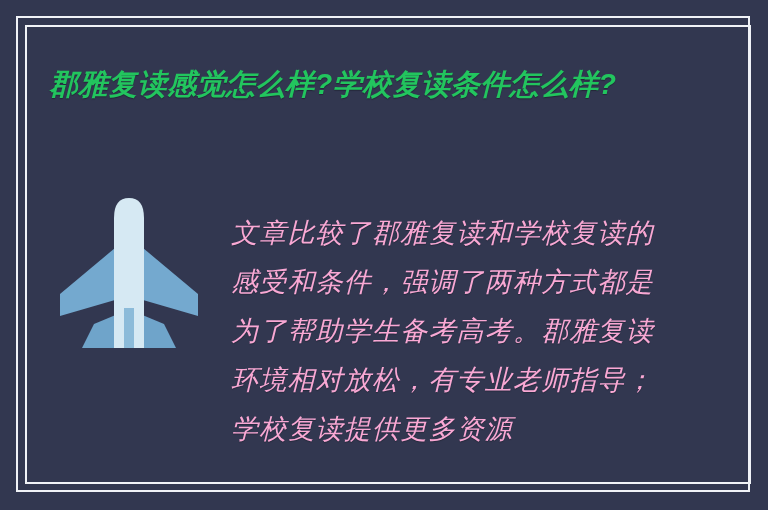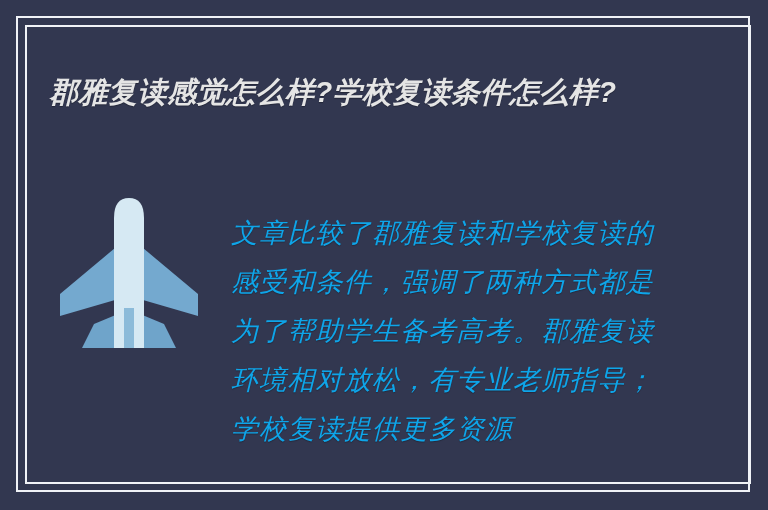--- a/index.html
+++ b/index.html
@@ -61,30 +61,29 @@
     background: #323750;
     pointer-events: none;
   }
 
   
   #title {
     position: absolute;
     left: 49px;
     top: 62px;
     width: 600px;
-    color: #e5e5e5;
+    color: #22c55e;
     font-family: "Liberation Sans", sans-serif;
     font-size: 29px;
     font-weight: bold;
     font-style: italic;
     line-height: 45px;
     letter-spacing: 0.5px;
     white-space: pre-wrap;
     text-shadow: 0 1px 1px rgba(0,0,0,0.30);
-    margin-top: 8px;
   }
 
   
   #plane-wrap {
     position: absolute;
     left: 56px;
     top: 196px;
     width: 146px;
     height: 160px;
   }
@@ -93,21 +92,21 @@
     width: 146px;
     height: 160px;
   }
 
   
   #body-text {
     position: absolute;
     left: 231px;
     top: 208px;
     width: 424px;
-    color: #0ea5e9;
+    color: #f9a8d4;
     font-family: "DejaVu Serif", "Liberation Serif", serif;
     font-size: 27px;
     font-style: italic;
     font-weight: 500;
     line-height: 49px;
     letter-spacing: 1.2px;
     text-align: left;
     white-space: pre-wrap;
     text-shadow: 0 1px 1px rgba(0,0,0,0.25);
   }

